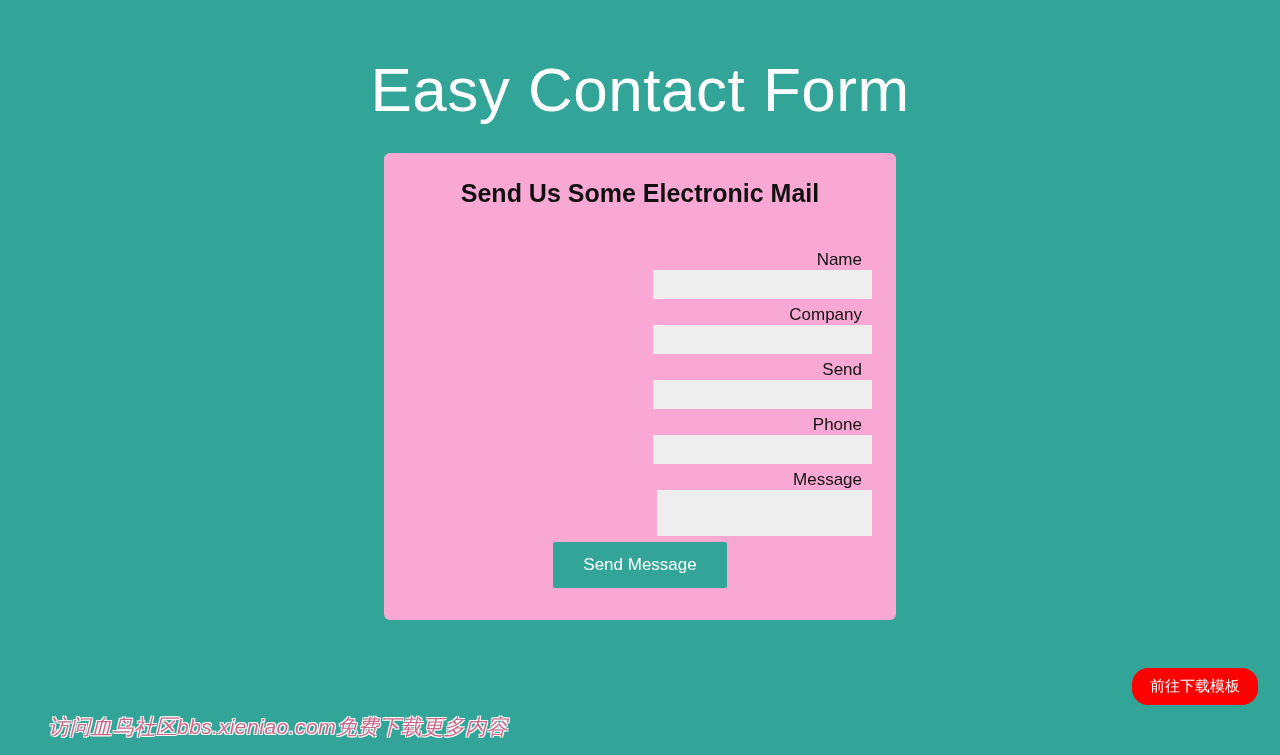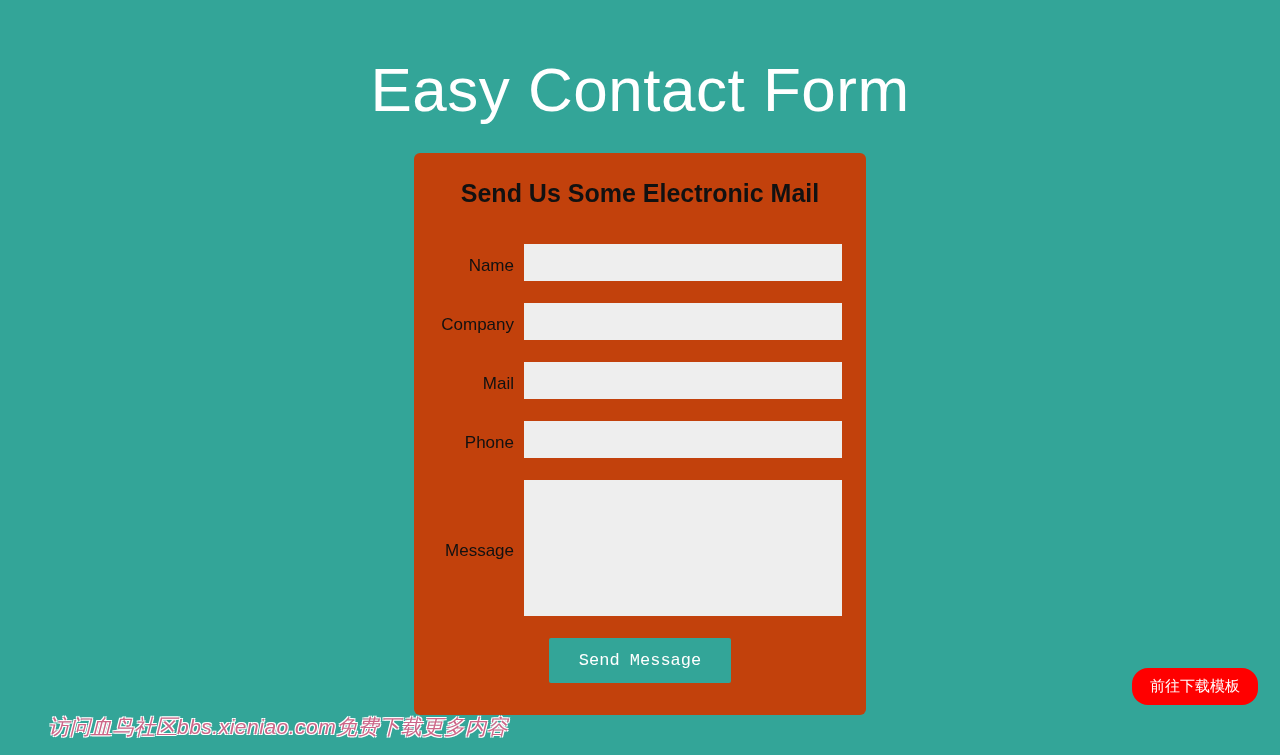--- a/index.html
+++ b/index.html
@@ -18,37 +18,37 @@
     .page-title {
       color: #ffffff;
       text-align: center;
       font-size: 62px;
       font-weight: 400;
       margin-top: 54px;
       margin-bottom: 28px;
       letter-spacing: 0.5px;
     }
     .card {
-      background: #c2410c;
-      width: 452px;
+      background: #f9a8d4;
+      width: 512px;
       margin: 0 auto;
       border-radius: 6px;
       padding: 26px 24px 32px 24px;
     }
     .card-title {
       text-align: center;
       font-size: 25px;
       font-weight: 600;
       color: #111;
       margin-bottom: 36px;
     }
     .form-row {
       display: flex;
-      align-items: center;
-      margin-bottom: 22px;
+      align-items: flex-end;
+      flex-direction: column;
     }
     .form-label {
       width: 86px;
       text-align: right;
       font-size: 17px;
       color: #111;
       padding-top: 6px;
       padding-right: 10px;
     }
     .form-input {
@@ -66,21 +66,20 @@
       border: none;
       height: 136px;
       padding: 6px 10px;
       font-size: 15px;
       font-family: inherit;
       resize: none;
     }
     .submit-wrap {
       text-align: center;
       margin-top: 6px;
-      font-family: Liberation Mono, monospace;
     }
     .submit-btn {
       background: #33a598;
       color: #ffffff;
       border: none;
       font-size: 17px;
       padding: 13px 30px;
       cursor: pointer;
       border-radius: 2px;
       font-family: inherit;
@@ -122,21 +121,21 @@
     <label class="form-label">Name</label>
     <input type="text" class="form-input" value="" style="">
   </div>
 
   <div class="form-row">
     <label class="form-label">Company</label>
     <input type="text" class="form-input" value="" style="">
   </div>
 
   <div class="form-row">
-    <label class="form-label">Mail</label>
+    <label class="form-label">Send</label>
     <input type="text" class="form-input" value="" style="">
   </div>
 
   <div class="form-row">
     <label class="form-label">Phone</label>
     <input type="text" class="form-input" value="" style="">
   </div>
 
   <div class="form-row">
     <label class="form-label">Message</label>

